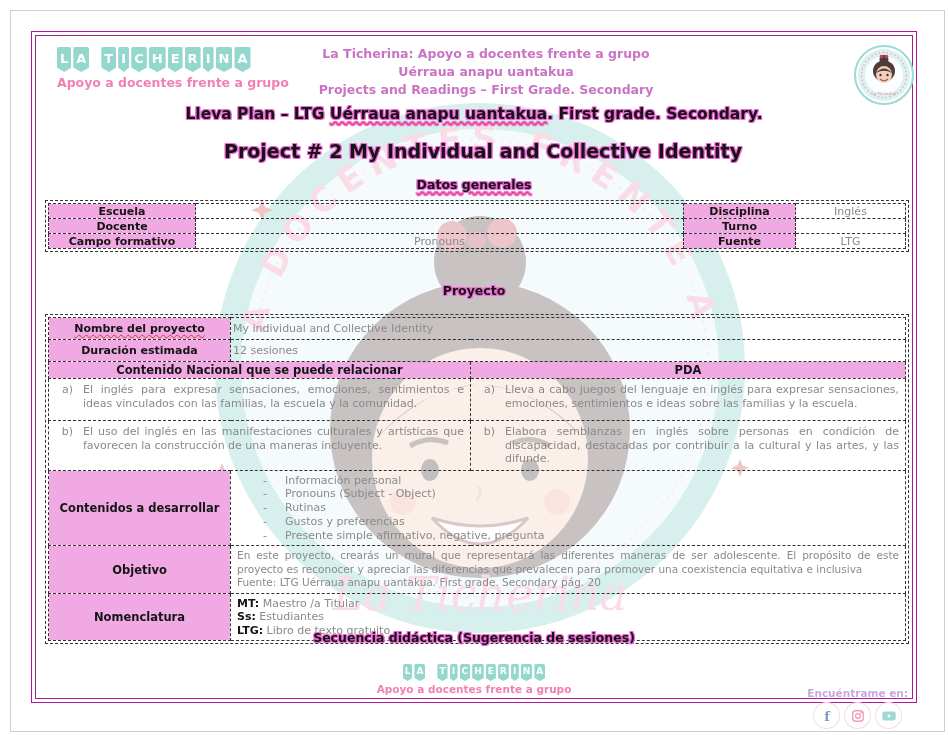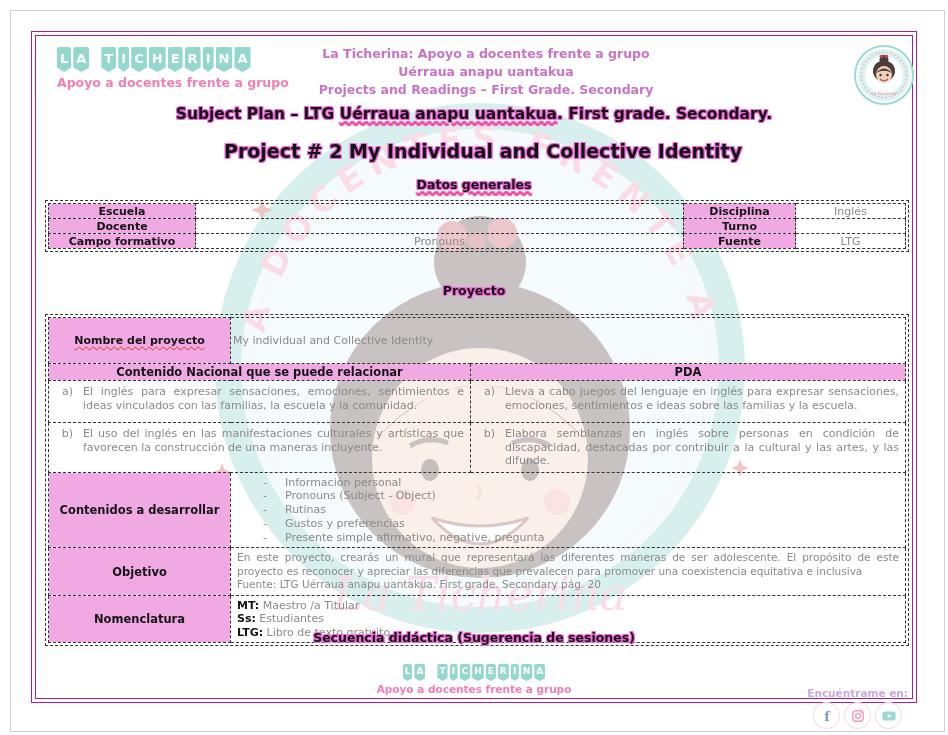--- a/index.html
+++ b/index.html
@@ -48,21 +48,21 @@
 
   table{border-collapse:collapse;table-layout:fixed;outline:1px dashed #333;outline-offset:2px;}
   td{border:1px dashed #333;overflow:hidden;}
   .dtable{position:absolute;left:48px;top:203px;width:857px;}
   .dtable td{height:15px;font-size:11px;line-height:13px;padding:0 2px;vertical-align:middle;}
   .ptable{position:absolute;left:48px;top:317px;width:857px;}
   .lbl{background:var(--cellpink);color:var(--ink);font-weight:bold;text-align:center;font-size:11.5px;}
   .val{color:var(--gray);text-align:center;font-size:11px;}
   .val-left{color:var(--gray);text-align:left;font-size:11px;padding-left:6px;}
   .hdr{background:var(--cellpink);color:var(--ink);font-weight:bold;text-align:center;font-size:11.5px;height:17px;}
-  .ptable .r-small td{height:15px;line-height:13px;padding:16px 2px;font-size:11px;}
+  .ptable .r-small td{height:15px;line-height:13px;padding:4px 2px;font-size:11px;}
   .body-cell{vertical-align:top;padding:4px 6px 4px 0;height:42px;}
   .item{display:flex;color:var(--gray);font-size:11px;line-height:13.5px;}
   .item .mk{flex:none;width:34px;text-align:right;padding-right:10px;}
   .item .tx{flex:1;text-align:justify;}
   .list-cell{vertical-align:top;padding:3px 6px;height:73px;}
   .li{display:flex;color:var(--gray);font-size:11px;line-height:13.8px;}
   .li .dash{flex:none;width:48px;padding-left:26px;}
   .obj-cell{vertical-align:top;padding:3px 6px;height:46px;color:var(--gray);font-size:10.5px;line-height:13.5px;}
   .obj-cell .just{text-align:justify;}
   .nom-cell{vertical-align:top;padding:3px 6px;height:46px;color:var(--gray);font-size:11px;line-height:13.5px;}
@@ -152,21 +152,21 @@
     <circle cx="33.5" cy="12.5" r="1.8" fill="#c64458"></circle>
     <ellipse cx="31" cy="27" rx="11" ry="10.5" fill="#4d3c3a"></ellipse>
     <ellipse cx="31" cy="30.5" rx="8" ry="8.5" fill="#f3cfb9"></ellipse>
     <path d="M 23,29 Q 31,20 39,29 Q 31,24.5 23,29 Z" fill="#4d3c3a"></path>
     <circle cx="27.5" cy="31" r="1.2" fill="#3c2f2d"></circle>
     <circle cx="34.5" cy="31" r="1.2" fill="#3c2f2d"></circle>
     <path d="M 27,35 Q 31,38.5 35,35" stroke="#a85a52" stroke-width="1.2" fill="none"></path>
     <text x="31" y="51" font-size="4" fill="#e9879f" text-anchor="middle">La Ticherina</text>
   </svg>
 
-  <div class="title1 outlined"><span>Subject Plan – LTG </span><span class="sq">Uérraua anapu uantakua</span><span>. First grade. Secondary.</span></div>
+  <div class="title1 outlined"><span>Lleva Plan – LTG </span><span class="sq">Uérraua anapu uantakua</span><span>. First grade. Secondary.</span></div>
   <div class="title2 outlined">Project # 2 My Individual and Collective Identity</div>
 
   <div class="sec-heading outlined" style="top:177px;"><span class="sq">Datos generales</span></div>
 
   <table class="dtable">
     <colgroup>
         <col style="width:147px">
         <col style="width:488px">
         <col style="width:112px">
         <col style="width:110px">
@@ -198,20 +198,24 @@
   <table class="ptable">
     <colgroup>
         <col style="width:182px">
         <col style="width:240px">
         <col style="width:435px">
       </colgroup>
     <tbody>
         <tr class="r-small">
       <td class="lbl"><span class="sq">Nombre del proyecto</span></td>
       <td class="val-left" colspan="2">My individual and Collective Identity</td>
+    </tr>
+    <tr class="r-small">
+      <td class="lbl">Duración estimada</td>
+      <td class="val-left" colspan="2">12 sesiones</td>
     </tr>
     <tr>
       <td class="hdr" colspan="2">Contenido Nacional que se puede relacionar</td>
       <td class="hdr">PDA</td>
     </tr>
     <tr>
       <td class="body-cell" colspan="2">
         <div class="item">
               <span class="mk">a)</span>
               <span class="tx">El inglés para expresar sensaciones, emociones, sentimientos e ideas vinculados con las familias, la escuela y la comunidad.</span>

